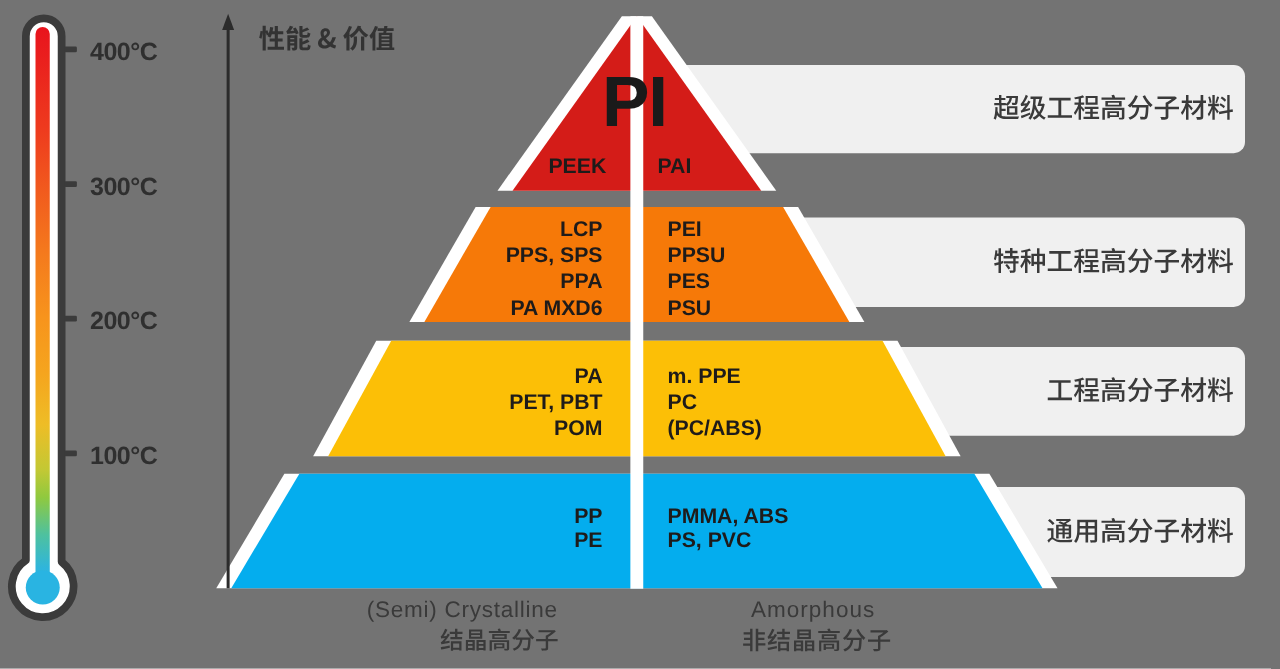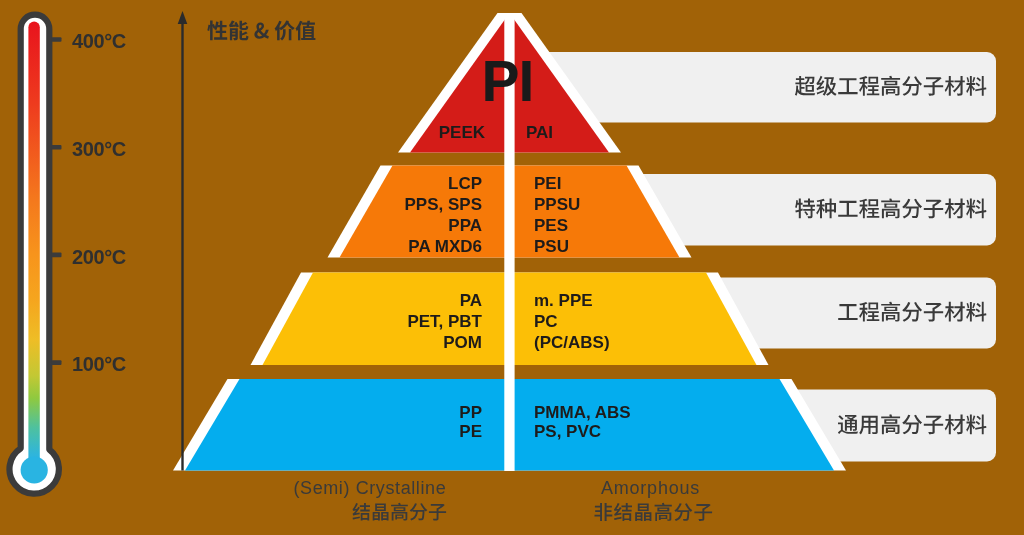--- a/index.html
+++ b/index.html
@@ -1,14 +1,14 @@
 <!DOCTYPE html>
 <html><head><meta charset="utf-8"><style>
 html,body{margin:0;padding:0;background:#ffffff;}
-#stage{position:relative;width:1024px;height:535px;background:#a16207;overflow:hidden;}
+#stage{position:relative;width:1024px;height:535px;background:#737373;overflow:hidden;}
 </style></head>
 <body>
 <div id="stage"><svg width="1024" height="535" viewBox="0 0 1024 535" font-family="'Liberation Sans',sans-serif">
 
 <defs>
         <linearGradient id="tg" x1="0" y1="21" x2="0" y2="470" gradientUnits="userSpaceOnUse">
 <stop offset="0" stop-color="#e8131d"></stop>
           <stop offset="0.18" stop-color="#ee3a1e"></stop>
 <stop offset="0.40" stop-color="#f4791d"></stop>
           <stop offset="0.52" stop-color="#f7941c"></stop>

